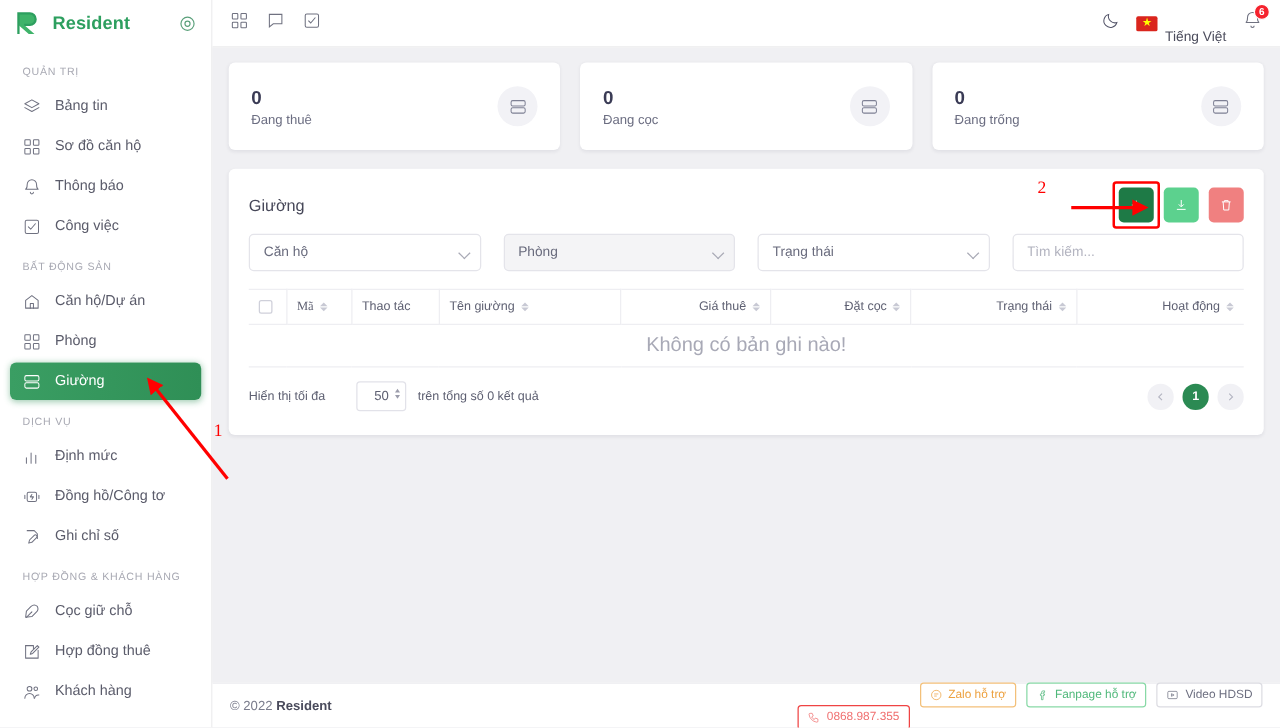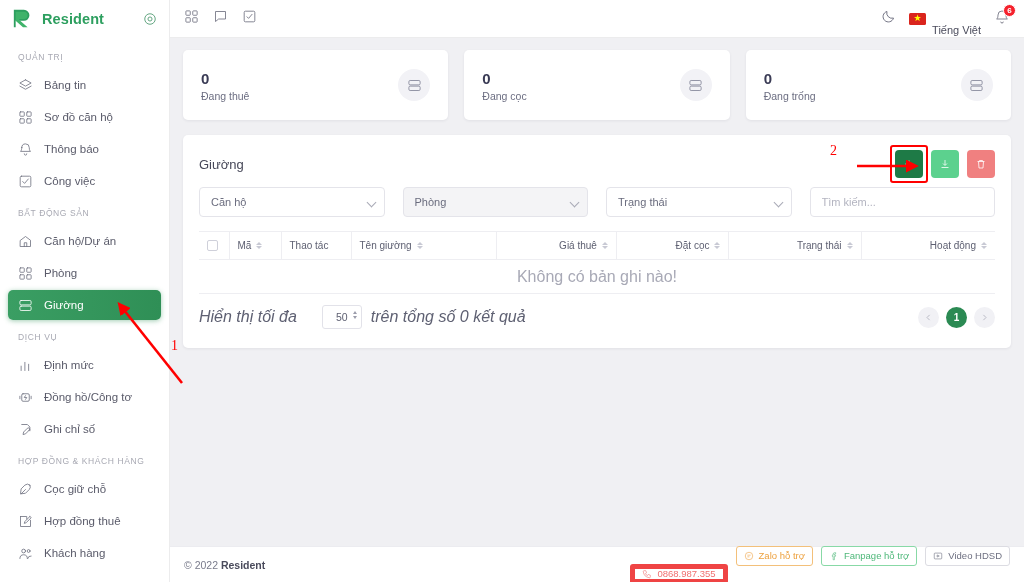--- a/index.html
+++ b/index.html
@@ -160,21 +160,21 @@
   }
   .sorter i.up { border-bottom: 3.5px solid #c8c9d4; }
   .sorter i.dn { border-top: 3.5px solid #c8c9d4; }
   .empty-row td {
     height: 34px; text-align: center; font-size: 16px; color: #a8a9b6;
     border-bottom: 1px solid #eeeef2;
   }
 
   .tfoot { display: flex; align-items: center; height: 46px; }
   .tfoot-left { display: flex; align-items: center; gap: 9px; }
-  .tfoot-txt { font-size: 16px; color: #5e6072; font-style: italic; }
+  .tfoot-txt { font-size: 10px; color: #5e6072; }
   .pagesize {
     width: 40px; height: 24px; border: 1px solid #e2e2e9; border-radius: 3px;
     font-size: 10.5px; color: #5e6072; text-align: center; background: #fff;
     font-family: "Liberation Sans", sans-serif; padding: 0 2px; outline: none;
     appearance: none; -webkit-appearance: none; position: relative;
   }
   .ps-wrap { position: relative; padding-left: 16px; }
   .ps-arrows {
     position: absolute; right: 5px; top: 6px; display: flex; flex-direction: column; gap: 2px;
     pointer-events: none;
@@ -198,21 +198,21 @@
   }
   .copyright { font-size: 10.5px; color: #7a7c8c; }
   .copyright b { color: #4a4b5c; }
   .footer .sp { flex: 1; }
   .fbtns { display: flex; gap: 8px; }
   .fbtn {
     height: 20px; border-radius: 3px; display: flex; align-items: center;
     gap: 5px; padding: 0 7px; font-size: 9.5px; background: #fff; cursor: pointer;
   }
   .fbtn svg { fill: none; stroke-width: 1.4; }
-  .fb-phone { border: 5px solid #ef4444; color: #f07070; margin-top: 18px; }
+  .fb-phone { border: 1px solid #ef4444; color: #f07070; margin-top: 18px; }
   .fb-phone svg { stroke: #f07070; }
   .fb-zalo { border: 1px solid #f3c07a; color: #eda13f; }
   .fb-zalo svg { stroke: #eda13f; }
   .fb-fan { border: 1px solid #88d9a6; color: #4fb87a; }
   .fb-fan svg { stroke: #4fb87a; }
   .fb-vid { border: 1px solid #dcdce2; color: #6d6f80; }
   .fb-vid svg { stroke: #6d6f80; }
 
   
   .anno { position: absolute; pointer-events: none; }
@@ -508,21 +508,21 @@
         </div>
 
         <table>
           <thead>
             <tr id="thead-row">
                 <th class="left" style="width: 30px;">
                   <span class="th-in">
                     <span class="chk"></span>
                   </span>
                 </th>
-                <th class="left" style="width: 52px;">
+                <th class="left" style="width: 52px; font-family: Liberation Serif, serif;">
                   <span class="th-in">
                     <span>Mã</span>
                     <span class="sorter">
                       <i class="up"></i>
                       <i class="dn"></i>
                     </span>
                   </span>
                 </th>
                 <th class="left" style="width: 70px;">
                   <span class="th-in">

